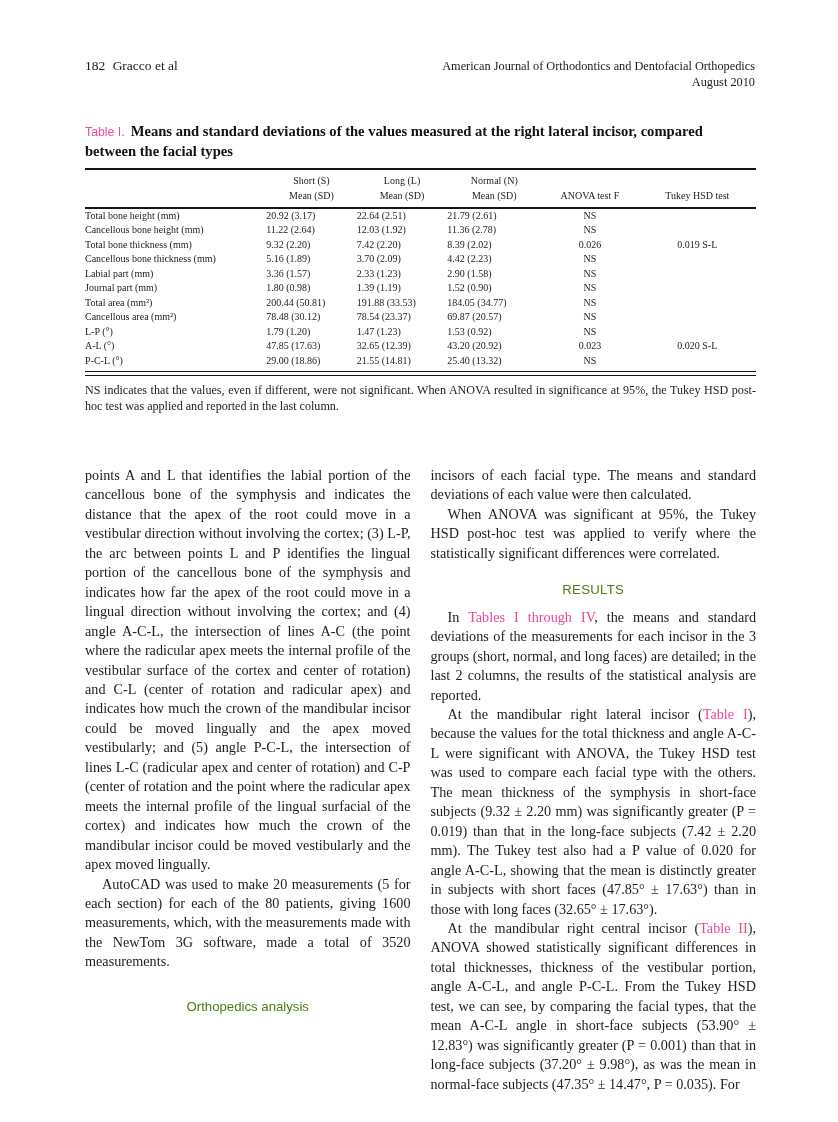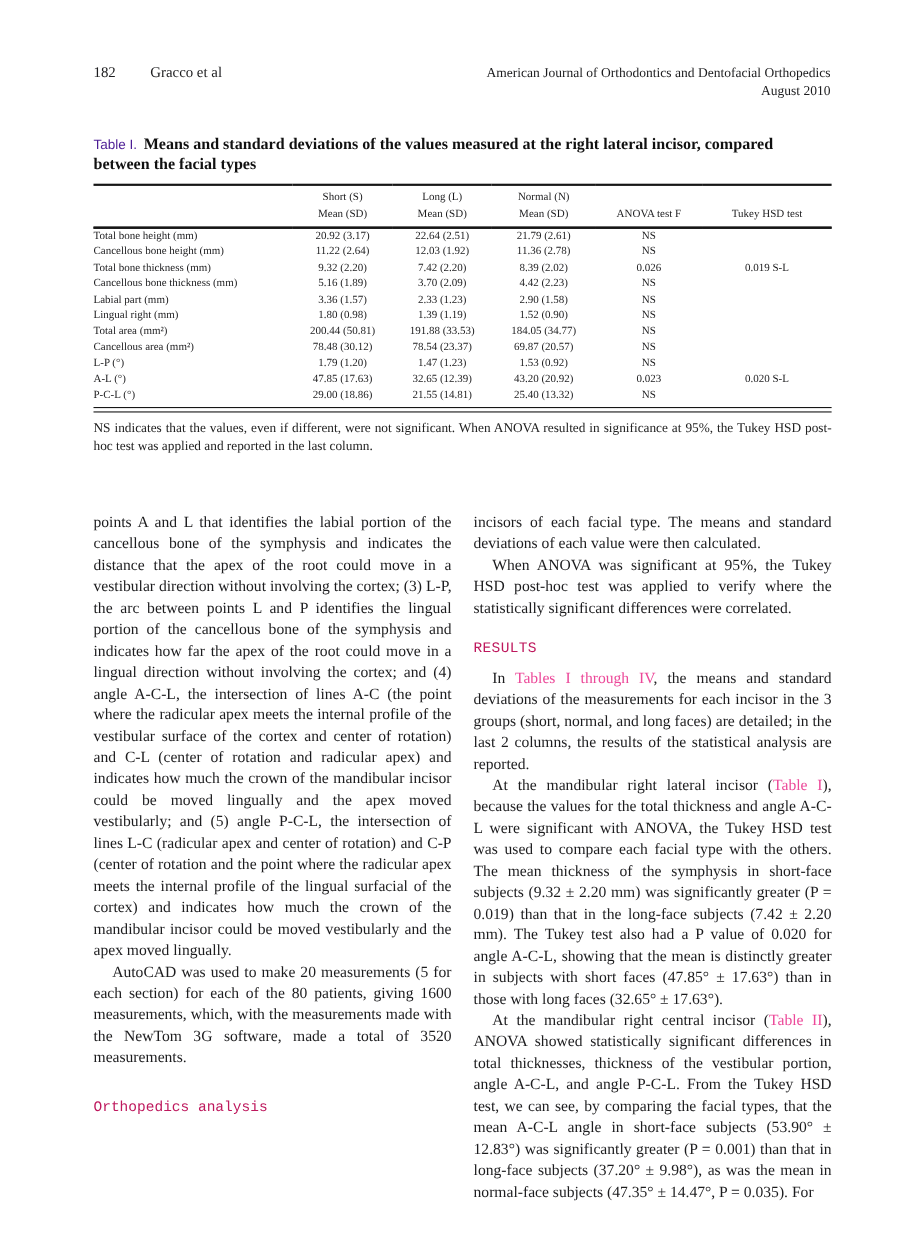--- a/index.html
+++ b/index.html
@@ -1,44 +1,44 @@
 <!DOCTYPE html>
 <html><head>
 <meta charset="utf-8">
 <style>
   html,body{margin:0;padding:0;background:#ffffff;}
   .page{position:relative;width:838px;height:1122px;background:#ffffff;overflow:hidden;
         font-family:"Liberation Serif", serif;color:#1c1c1e;}
   
   .runhead-left{position:absolute;left:85px;top:58px;font-size:13.5px;}
-  .runhead-left .folio{margin-right:28px;}
+  .runhead-left .folio{margin-right:4px;}
   .runhead-right{position:absolute;right:83px;top:58px;text-align:right;font-size:12.3px;line-height:16px;}
   
   .table-block{position:absolute;left:85px;top:122px;width:671px;}
   .tcaption{font-size:14.6px;font-weight:bold;line-height:19px;color:#111;}
   .tcaption .tlabel{font-family:"Liberation Sans", sans-serif;font-weight:400;
-                    font-size:12.3px;color:#4c1d95;margin-right:6px;}
+                    font-size:12.3px;color:#ec4899;margin-right:6px;}
   table.dtable{width:100%;border-collapse:collapse;margin-top:7px;
                border-top:2.5px solid #161616;font-size:10px;}
   table.dtable th{font-weight:400;vertical-align:bottom;padding:4px 0 4px 0;line-height:14.5px;
                   border-bottom:2.5px solid #161616;}
   table.dtable td{padding:0;line-height:14.45px;white-space:nowrap;}
   td.c-label,th.c-label{text-align:left;}
-  td.c-num{text-align:center;padding-right:24px;}
+  td.c-num{text-align:left;padding-right:24px;}
   th.c-num{text-align:center;padding-right:18px;}
   td.c-mid,th.c-mid{text-align:center;}
   .dbl-rule{margin-top:3px;height:3px;border-top:1.6px solid #161616;border-bottom:1.6px solid #161616;}
   .tfoot{margin-top:6px;font-size:12.1px;line-height:16.2px;text-align:justify;color:#222;}
   
   .columns{position:absolute;left:85px;top:466px;width:671px;display:flex;gap:20px;}
   .col{width:327px;font-size:14.2px;line-height:19.45px;text-align:justify;}
   .col p{margin:0;}
   .col p.ind{text-indent:17px;}
-  .subhead{font-family:Liberation Mono, monospace;color:#be185d;font-size:13.2px;
-           margin:25px 0 9px 0;text-align:left;}
+  .subhead{font-family:Liberation Sans, sans-serif;color:#4d7c0f;font-size:13.2px;
+           margin:25px 0 9px 0;text-align:center;}
   .subhead.results{margin:17px 0 8px 0;letter-spacing:0.3px;}
   .tlink{color:#ec4899;cursor:pointer;}
 </style>
 </head>
 <body>
 
 <div class="page">
 
   <div class="runhead-left">
     <span class="folio">182</span>
@@ -114,21 +114,21 @@
           </tr>
           <tr>
             <td class="c-label">Labial part (mm)</td>
             <td class="c-num">3.36 (1.57)</td>
             <td class="c-num">2.33 (1.23)</td>
             <td class="c-num">2.90 (1.58)</td>
             <td class="c-mid">NS</td>
             <td class="c-mid"></td>
           </tr>
           <tr>
-            <td class="c-label">Lingual right (mm)</td>
+            <td class="c-label">Journal part (mm)</td>
             <td class="c-num">1.80 (0.98)</td>
             <td class="c-num">1.39 (1.19)</td>
             <td class="c-num">1.52 (0.90)</td>
             <td class="c-mid">NS</td>
             <td class="c-mid"></td>
           </tr>
           <tr>
             <td class="c-label">Total area (mm²)</td>
             <td class="c-num">200.44 (50.81)</td>
             <td class="c-num">191.88 (33.53)</td>

